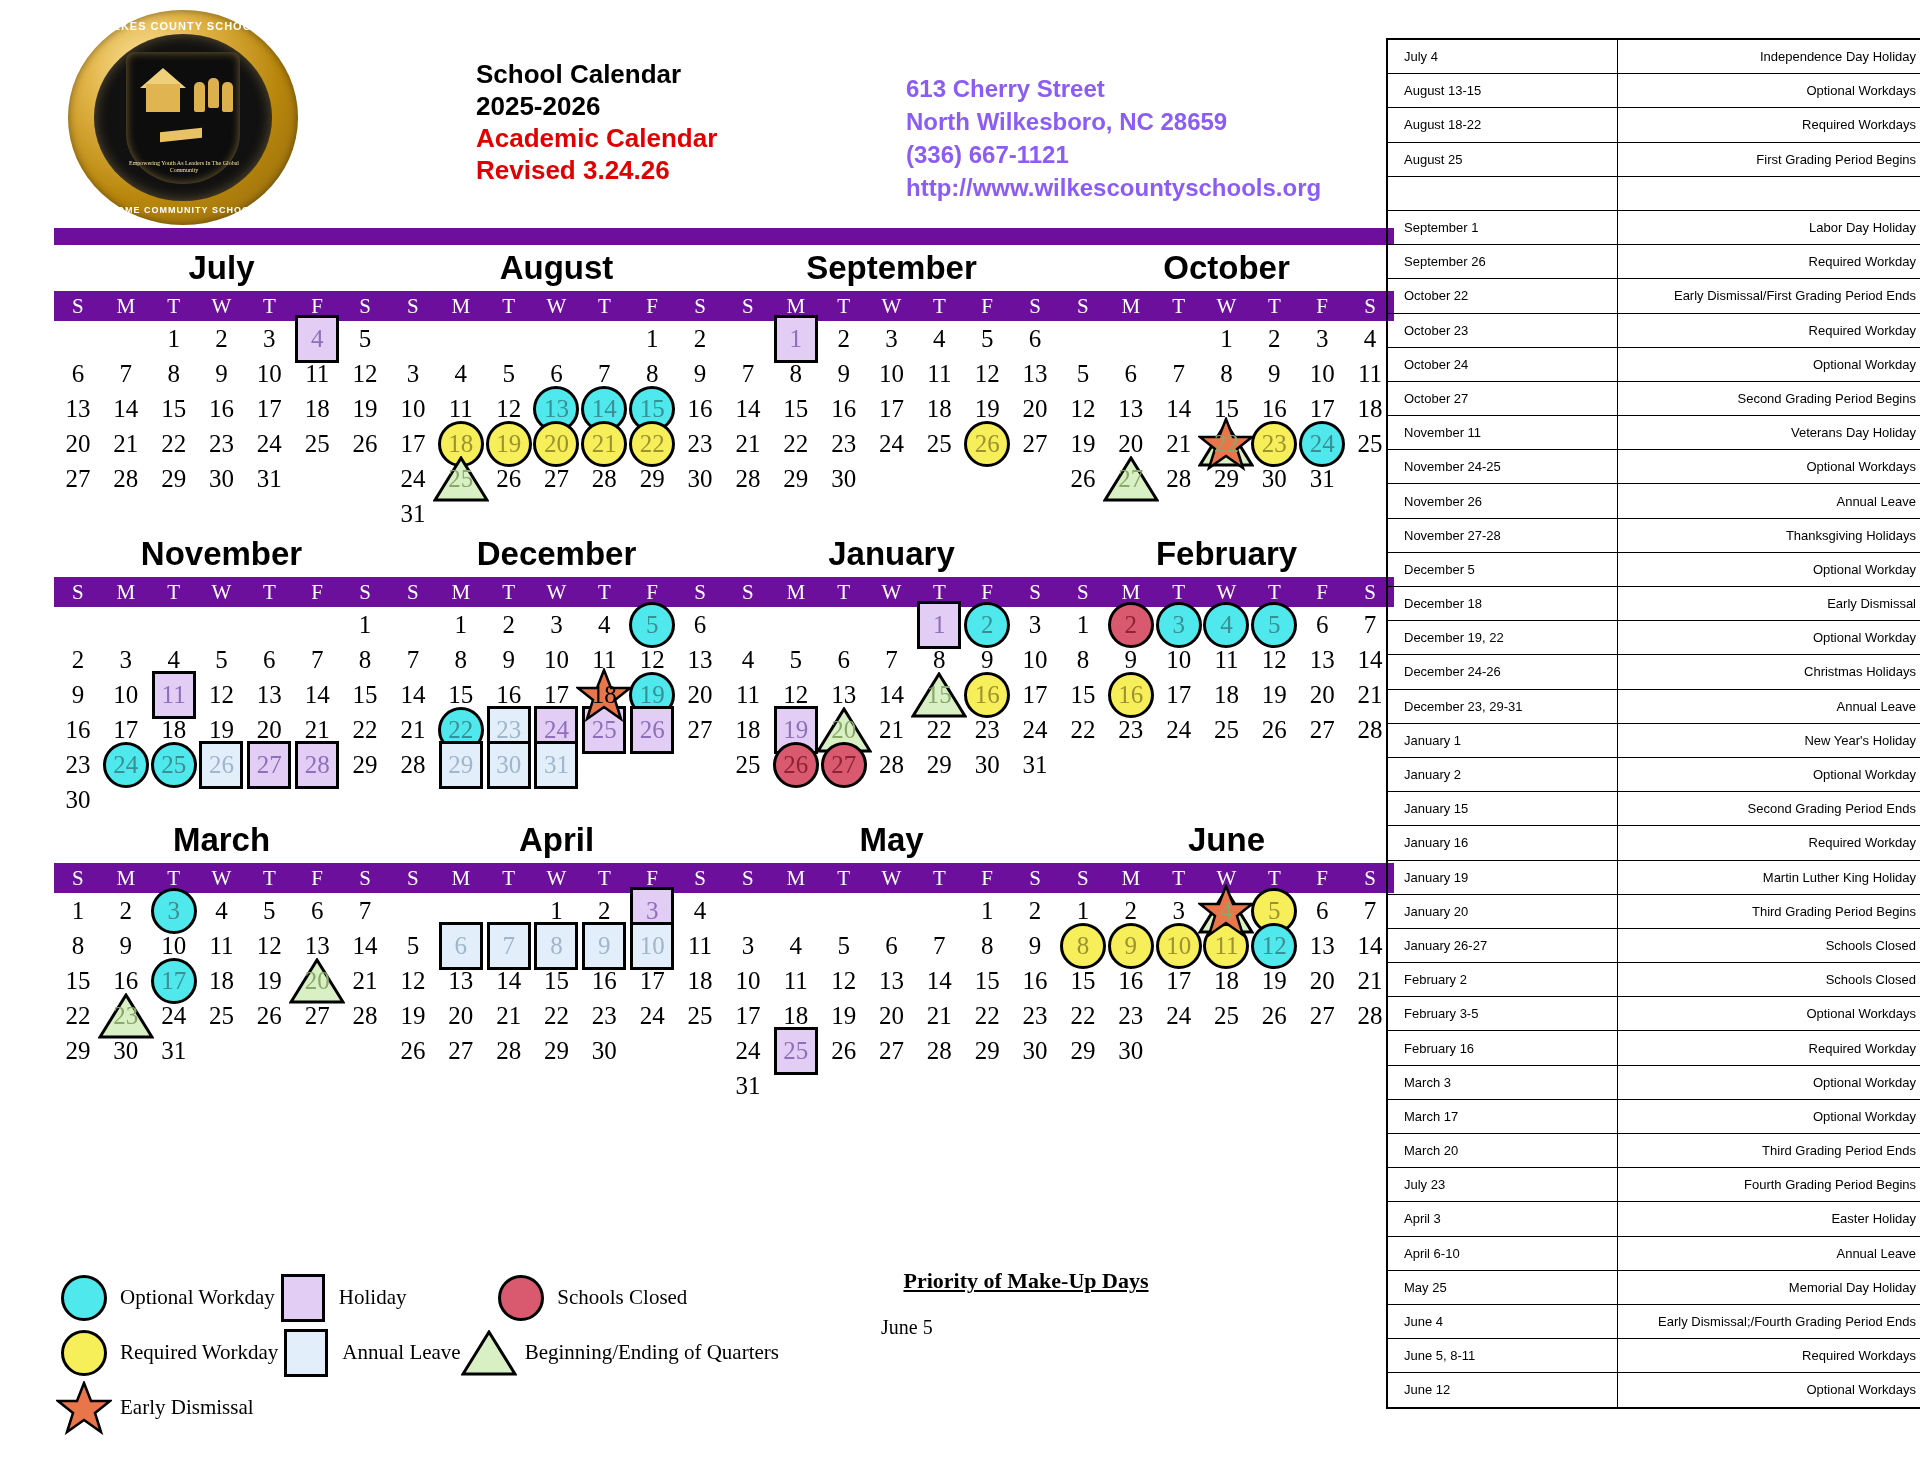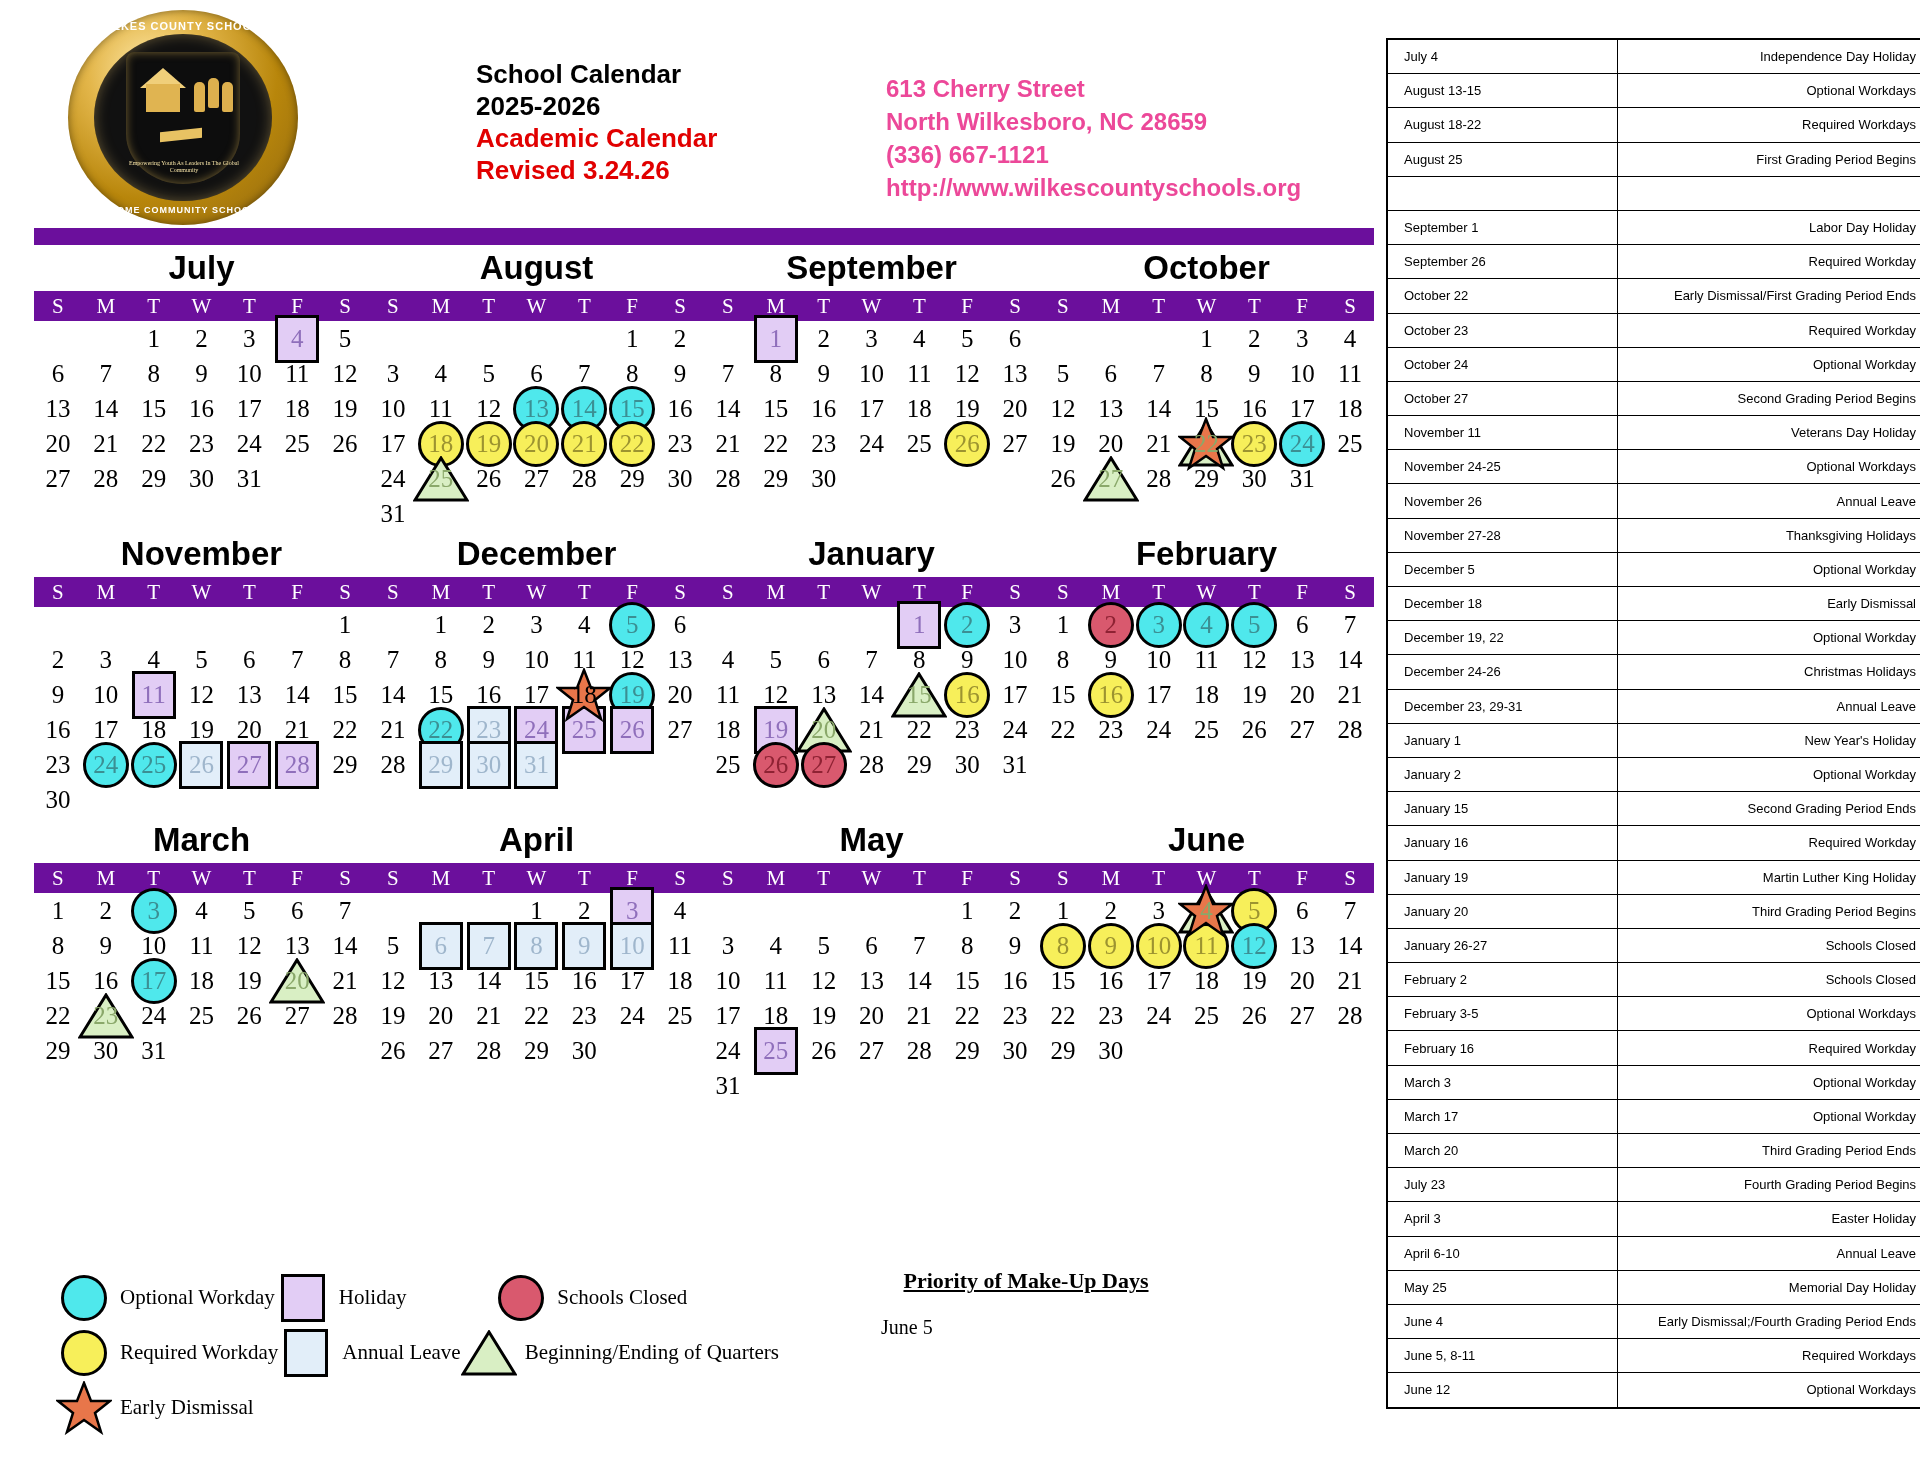--- a/index.html
+++ b/index.html
@@ -23,25 +23,25 @@
   .logo .f1{left:126px;} .logo .f2{left:140px;top:68px;} .logo .f3{left:154px;}
   .logo .txt-top,.logo .txt-bot{position:absolute;width:100%;text-align:center;color:#fff;
     font-family:"Liberation Sans",sans-serif;font-weight:bold;letter-spacing:1px;}
   .logo .txt-top{top:10px;font-size:11px;}
   .logo .txt-bot{bottom:10px;font-size:9px;}
   .logo .motto{position:absolute;left:60px;top:150px;width:112px;text-align:center;color:#f5e2a6;font-size:6px;line-height:7px;}
 
   .title-block{position:absolute;left:460px;top:58px;width:300px;
     font-family:"Liberation Sans",sans-serif;font-weight:bold;font-size:26px;line-height:32px;color:#000;}
   .title-block .red{color:#e10000;}
-  .addr-block{position:absolute;left:870px;top:72px;
-    font-family:"Liberation Sans",sans-serif;font-weight:bold;font-size:24px;line-height:33px;color:#ec4899;white-space:nowrap;}
+  .addr-block{position:absolute;left:890px;top:72px;
+    font-family:"Liberation Sans",sans-serif;font-weight:bold;font-size:24px;line-height:33px;color:#8b5cf6;white-space:nowrap;}
 
   
-  .cal-area{position:absolute;left:18px;top:228px;width:1340px;}
+  .cal-area{position:absolute;left:38px;top:228px;width:1340px;}
   .topbar{width:1340px;height:17px;background:#6b0f9c;}
   .row{display:flex;width:1340px;}
   .mon{width:335px;position:relative;}
   .mon-name{height:46px;line-height:46px;text-align:center;
     font-family:"Liberation Sans",sans-serif;font-weight:bold;font-size:33px;color:#000;}
   .dow{display:grid;grid-template-columns:repeat(7,1fr);background:#6b0f9c;height:30px;align-items:center;}
   .dow span{text-align:center;color:#fff;font-size:21px;font-family:"Liberation Serif",serif;}
   .days{display:grid;grid-template-columns:repeat(7,1fr);grid-auto-rows:35px;}
   .cell{position:relative;display:flex;align-items:center;justify-content:center;
     font-size:25px;color:#000;font-family:"Liberation Serif",serif;}

